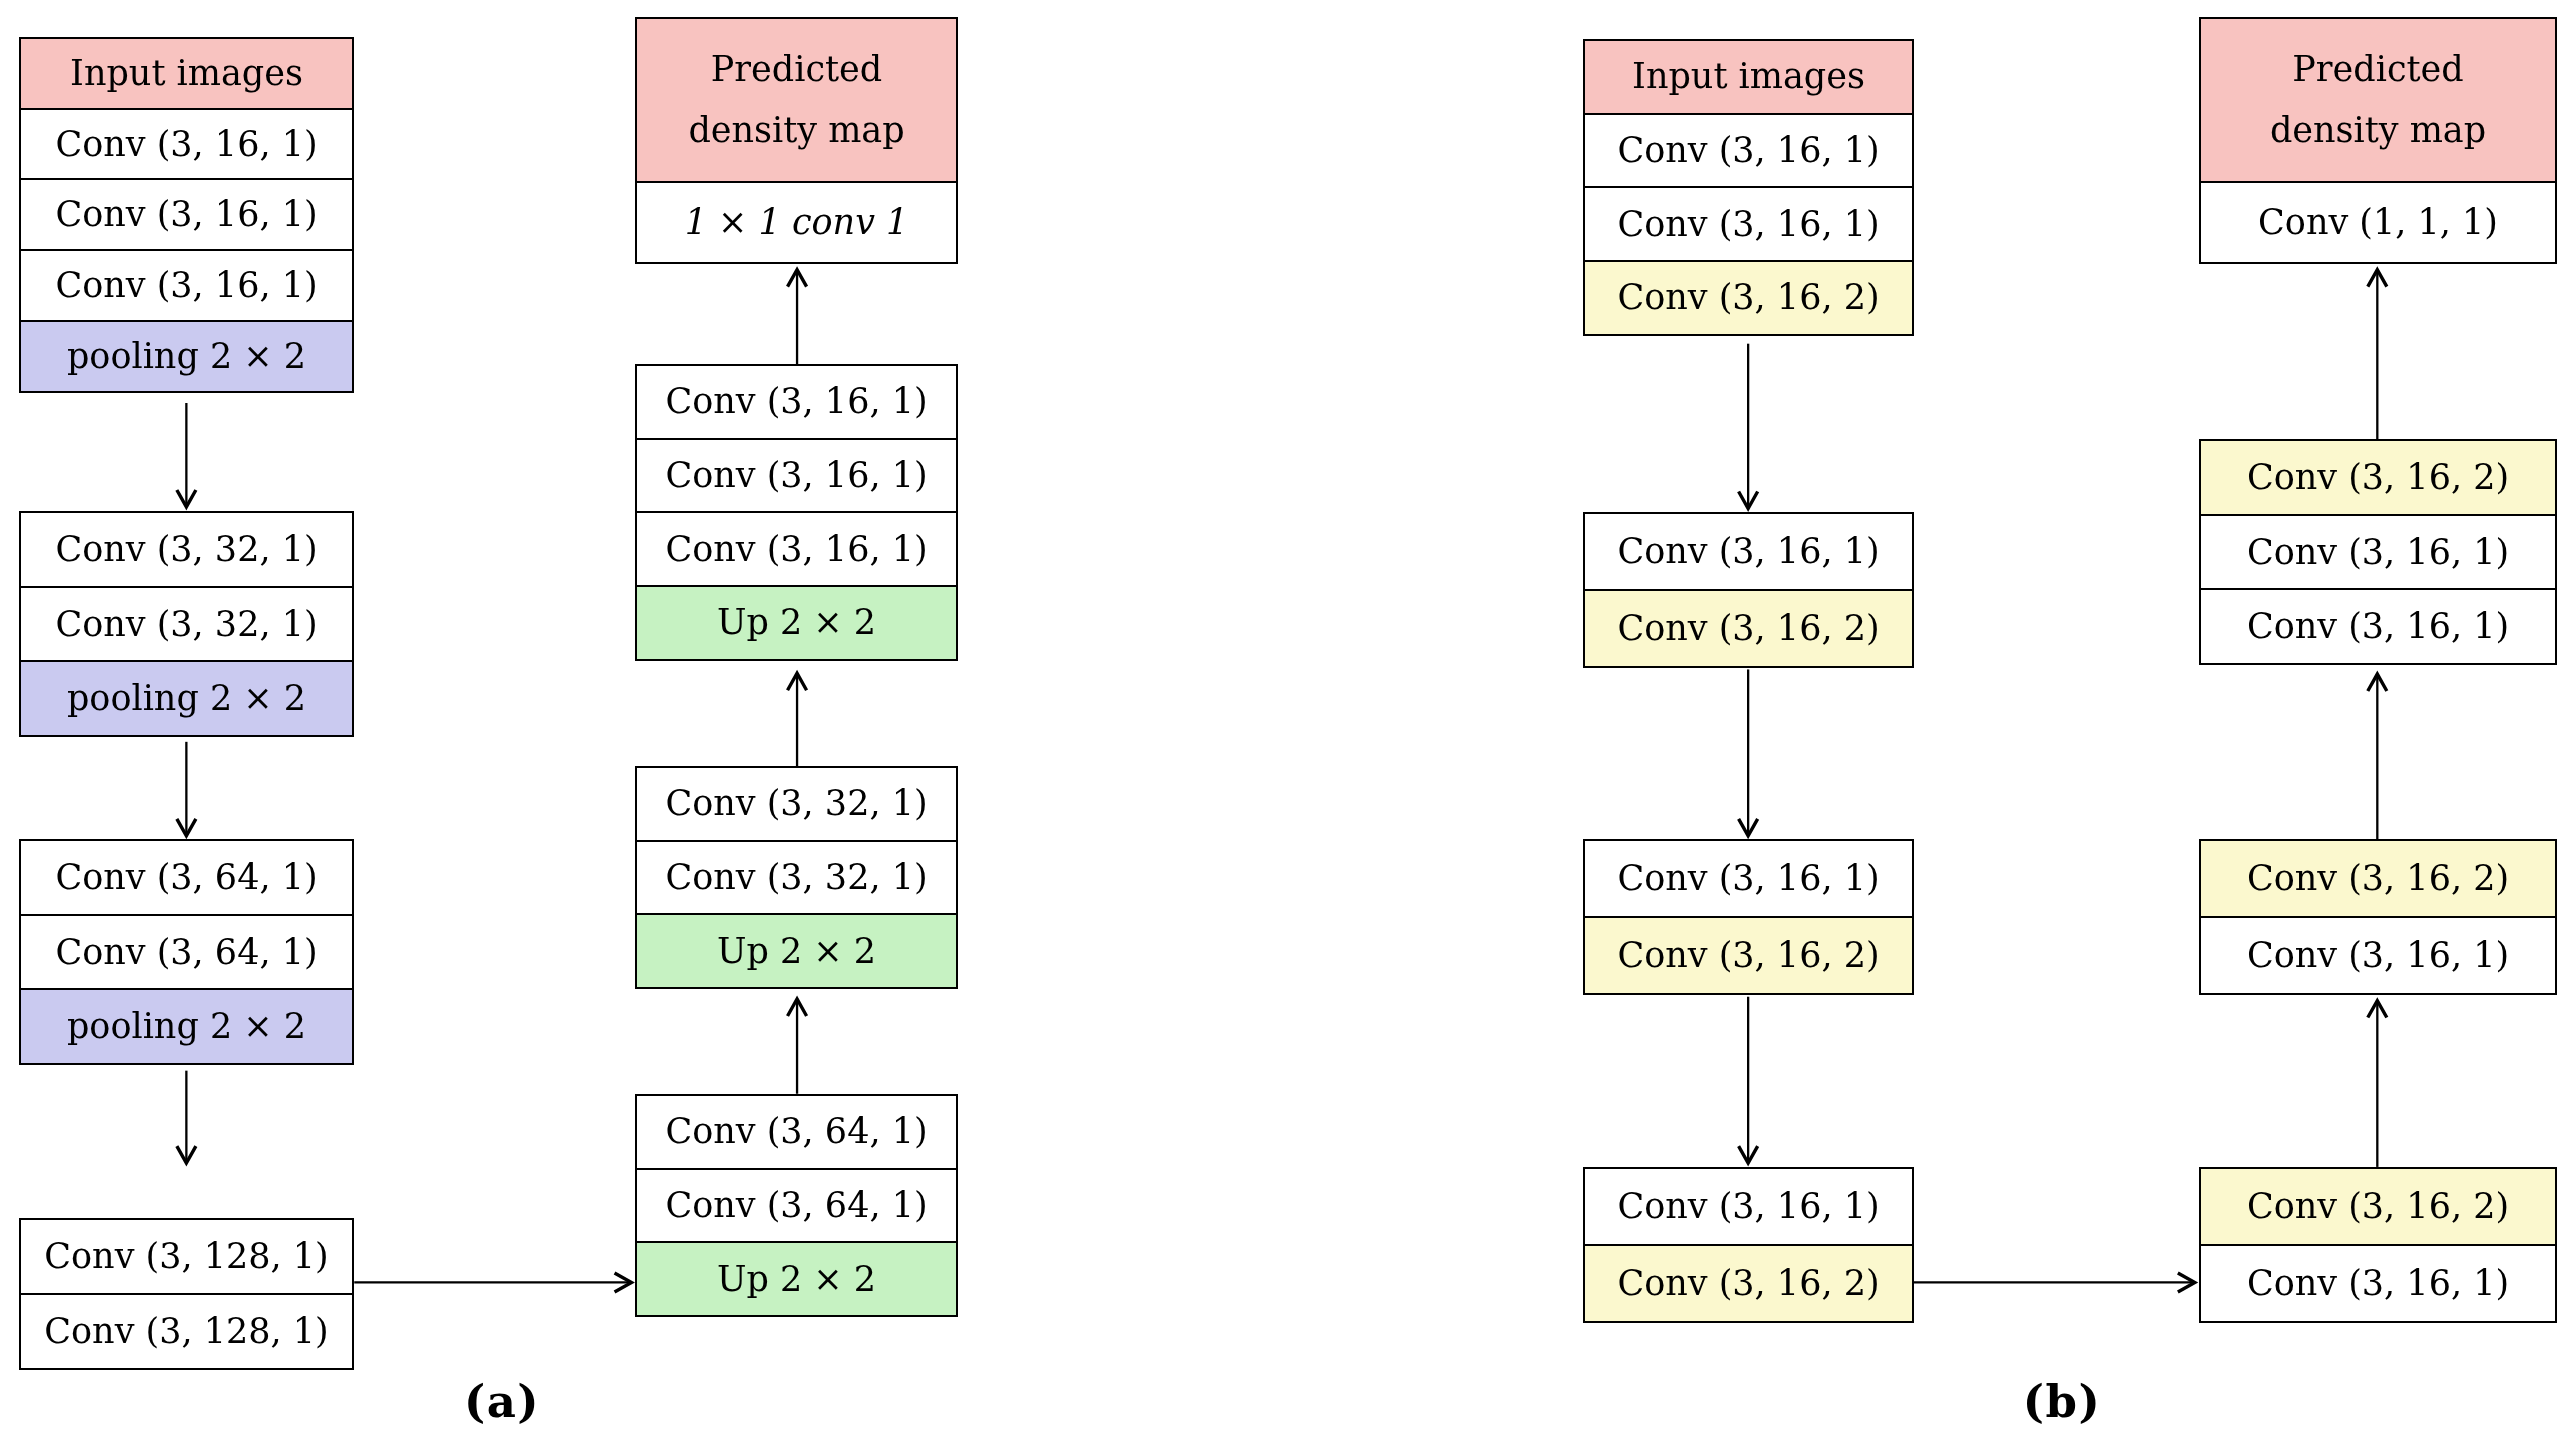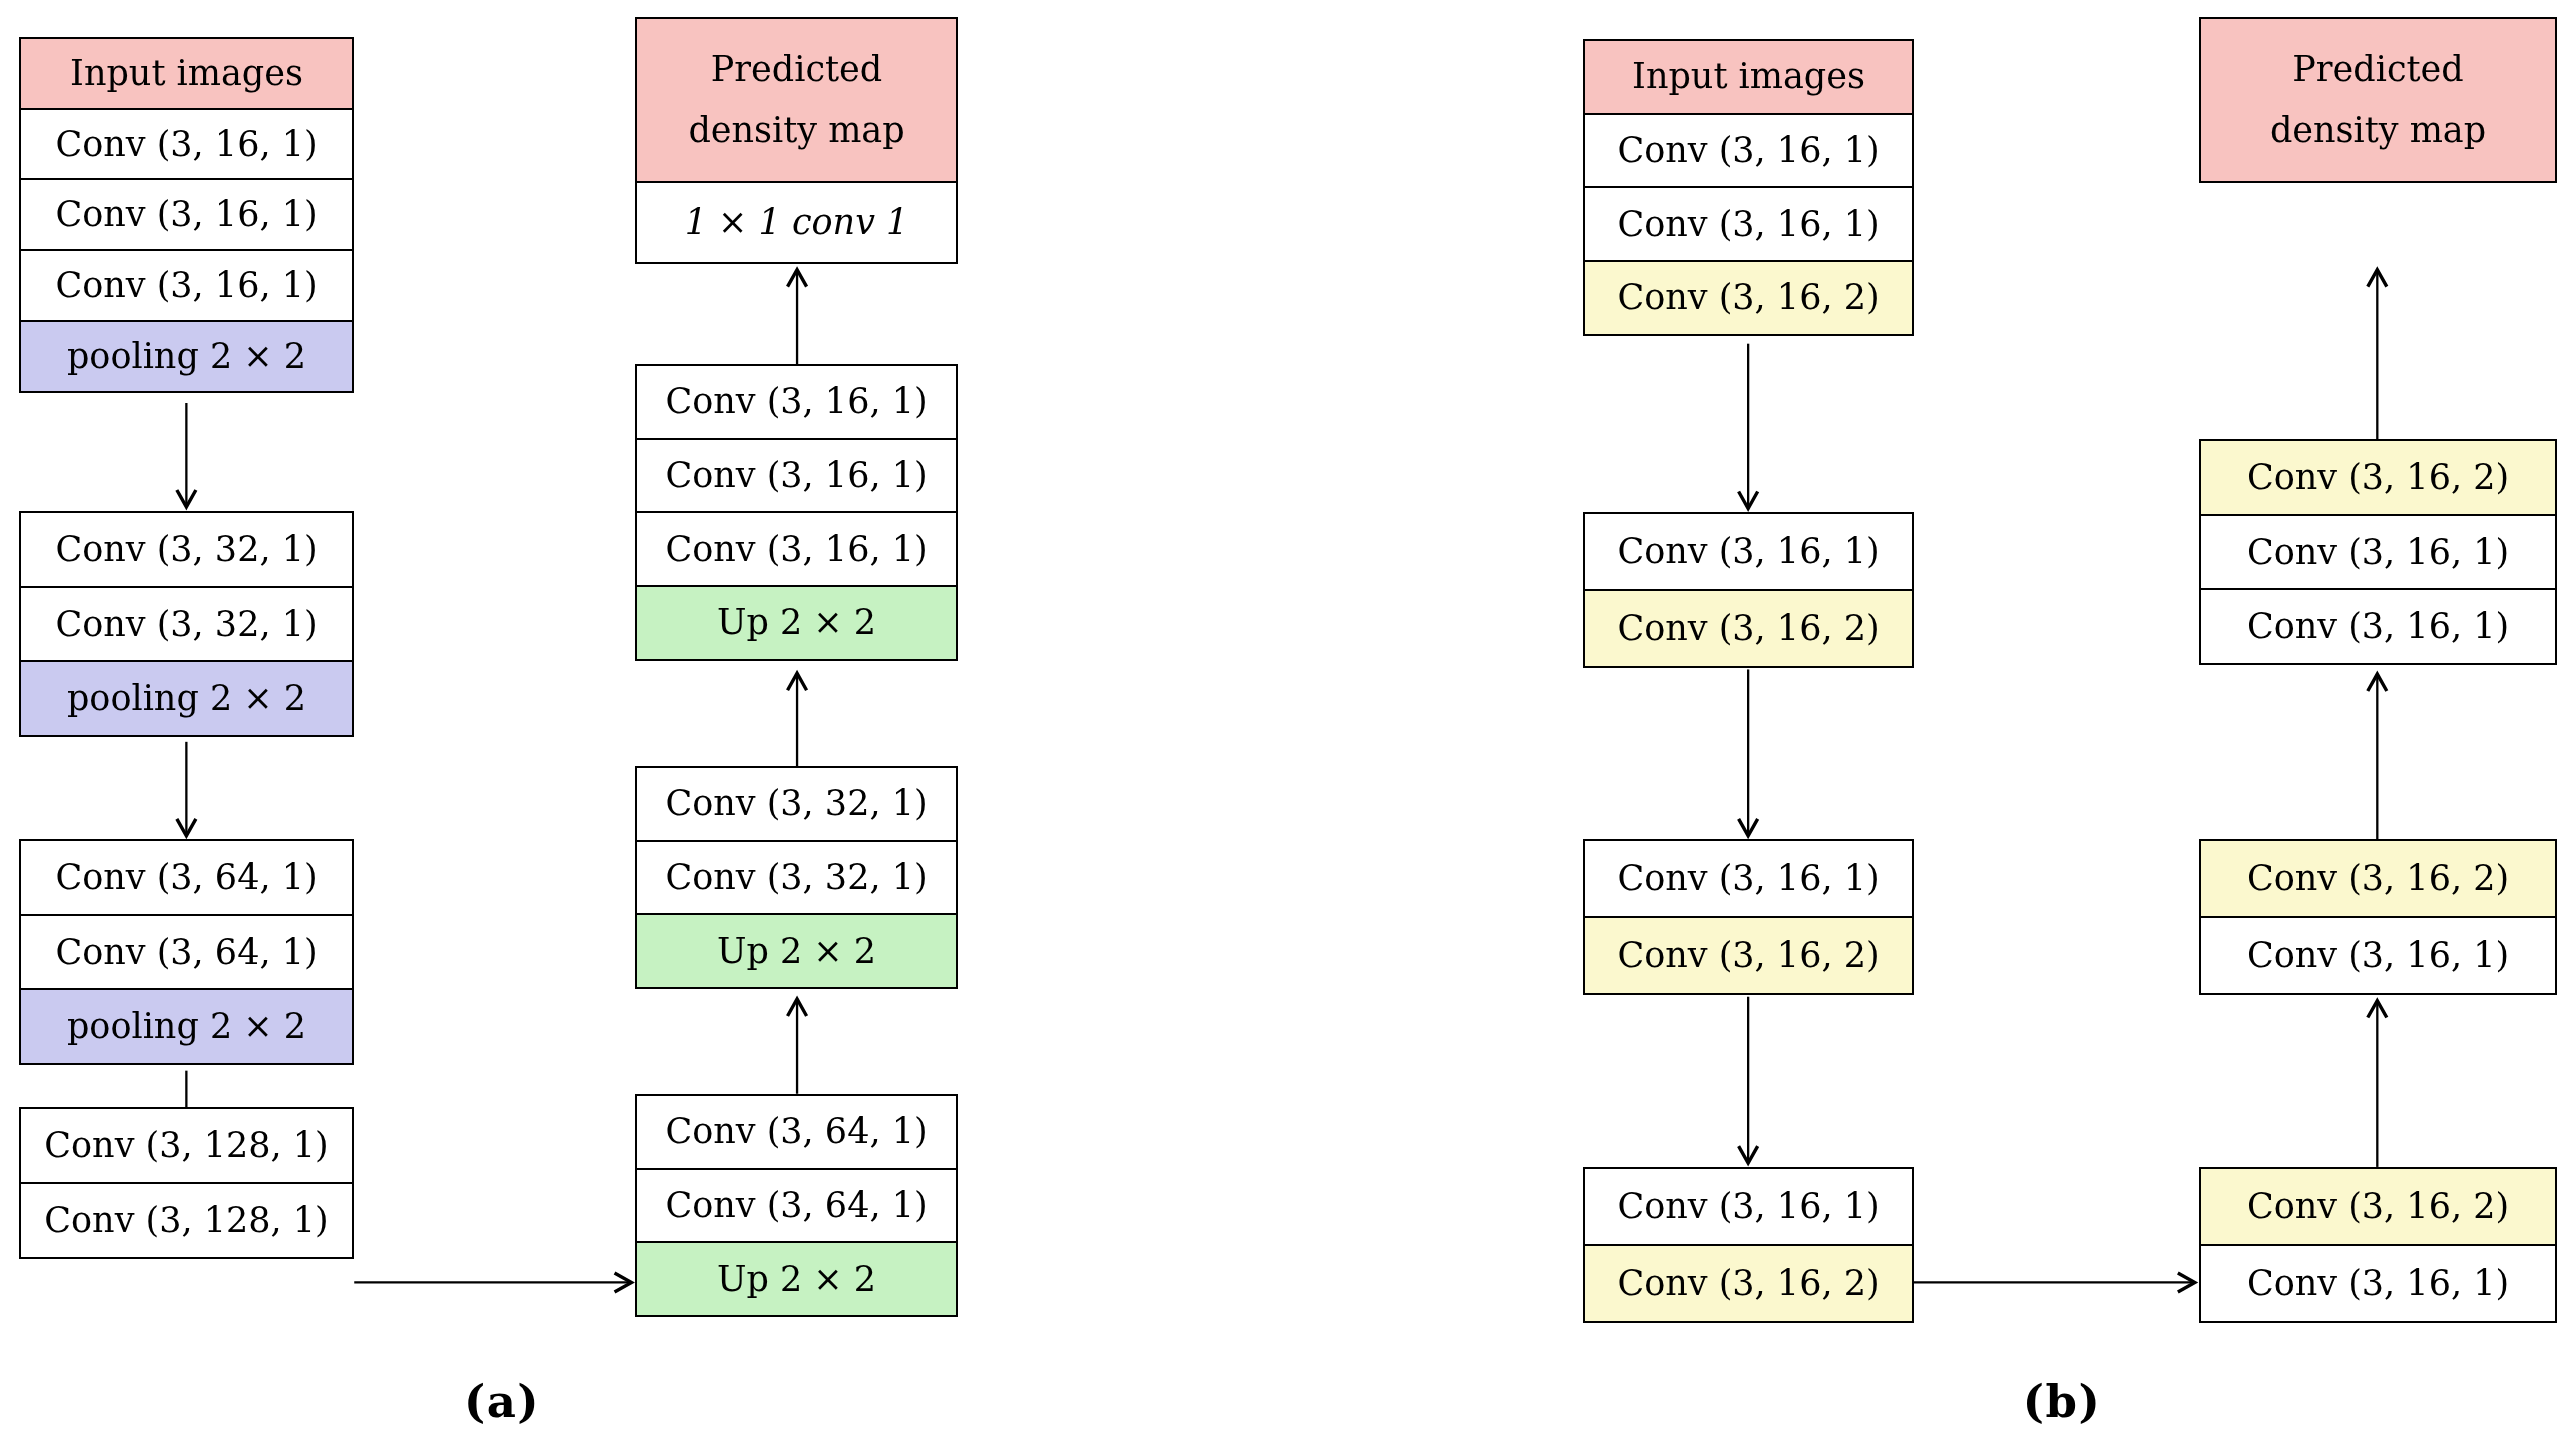--- a/index.html
+++ b/index.html
@@ -92,21 +92,21 @@
       <div class="stack" style="left: 19px; top: 511px; width: 335px;">
         <div class="box" style="height: 77px; background: rgb(255, 255, 255);">Conv (3, 32, 1)</div>
         <div class="box" style="height: 77px; background: rgb(255, 255, 255);">Conv (3, 32, 1)</div>
         <div class="box" style="height: 77px; background: rgb(202, 202, 240);">pooling 2 × 2</div>
       </div>
       <div class="stack" style="left: 19px; top: 839px; width: 335px;">
         <div class="box" style="height: 77px; background: rgb(255, 255, 255);">Conv (3, 64, 1)</div>
         <div class="box" style="height: 77px; background: rgb(255, 255, 255);">Conv (3, 64, 1)</div>
         <div class="box" style="height: 77px; background: rgb(202, 202, 240);">pooling 2 × 2</div>
       </div>
-      <div class="stack" style="left: 19px; top: 1107px; width: 335px;">
+      <div class="stack" style="left: 19px; top: 1218px; width: 335px;">
         <div class="box" style="height: 77px; background: rgb(255, 255, 255);">Conv (3, 128, 1)</div>
         <div class="box" style="height: 77px; background: rgb(255, 255, 255);">Conv (3, 128, 1)</div>
       </div>
       <div class="stack" style="left: 635px; top: 17px; width: 323px;">
         <div class="box" style="height: 166px; background: rgb(248, 195, 192);">
           <div>Predicted</div>
           <div>density map</div>
         </div>
         <div class="box" style="height: 83px; background: rgb(255, 255, 255); font-style: italic;">1 × 1 conv 1</div>
       </div>
@@ -142,20 +142,21 @@
       </div>
       <div class="stack" style="left: 1583px; top: 1167px; width: 331px;">
         <div class="box" style="height: 79px; background: rgb(255, 255, 255);">Conv (3, 16, 1)</div>
         <div class="box" style="height: 79px; background: rgb(251, 248, 206);">Conv (3, 16, 2)</div>
       </div>
       <div class="stack" style="left: 2199px; top: 17px; width: 358px;">
         <div class="box" style="height: 166px; background: rgb(248, 195, 192);">
           <div>Predicted</div>
           <div>density map</div>
         </div>
+        <div class="box" style="height: 83px; background: rgb(255, 255, 255);">Conv (1, 1, 1)</div>
       </div>
       <div class="stack" style="left: 2199px; top: 439px; width: 358px;">
         <div class="box" style="height: 77px; background: rgb(251, 248, 206);">Conv (3, 16, 2)</div>
         <div class="box" style="height: 77px; background: rgb(255, 255, 255);">Conv (3, 16, 1)</div>
         <div class="box" style="height: 77px; background: rgb(255, 255, 255);">Conv (3, 16, 1)</div>
       </div>
       <div class="stack" style="left: 2199px; top: 839px; width: 358px;">
         <div class="box" style="height: 79px; background: rgb(251, 248, 206);">Conv (3, 16, 2)</div>
         <div class="box" style="height: 79px; background: rgb(255, 255, 255);">Conv (3, 16, 1)</div>
       </div>

